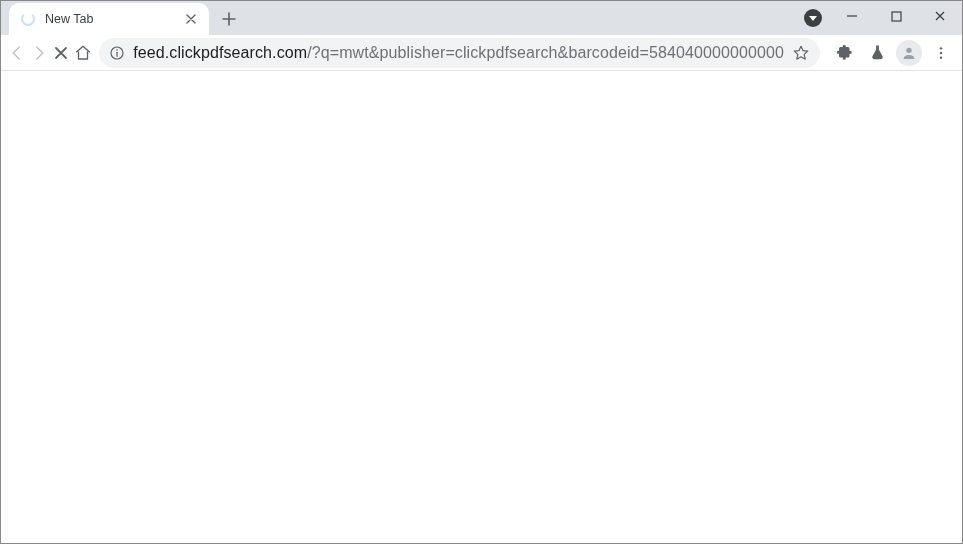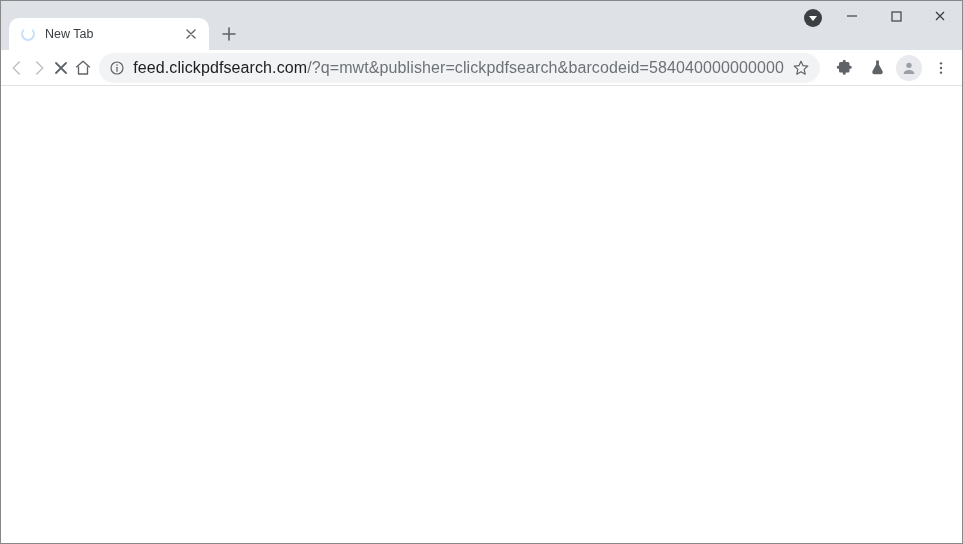--- a/index.html
+++ b/index.html
@@ -1,20 +1,20 @@
 <!DOCTYPE html>
 <html><head>
 <meta charset="utf-8">
 <style>
   * { box-sizing: border-box; margin: 0; padding: 0; }
   html, body { width: 963px; height: 544px; font-family: "Segoe UI", Arial, sans-serif; overflow: hidden; }
   body { border: 1px solid #888; background: #fff; }
 
   .titlebar {
-    height: 49px;
+    height: 34px;
     background: #dee1e6;
     display: flex;
     align-items: flex-end;
     position: relative;
   }
   .tab {
     margin-left: 8px;
     height: 32px;
     background: #fff;
     border-top-left-radius: 10px;

